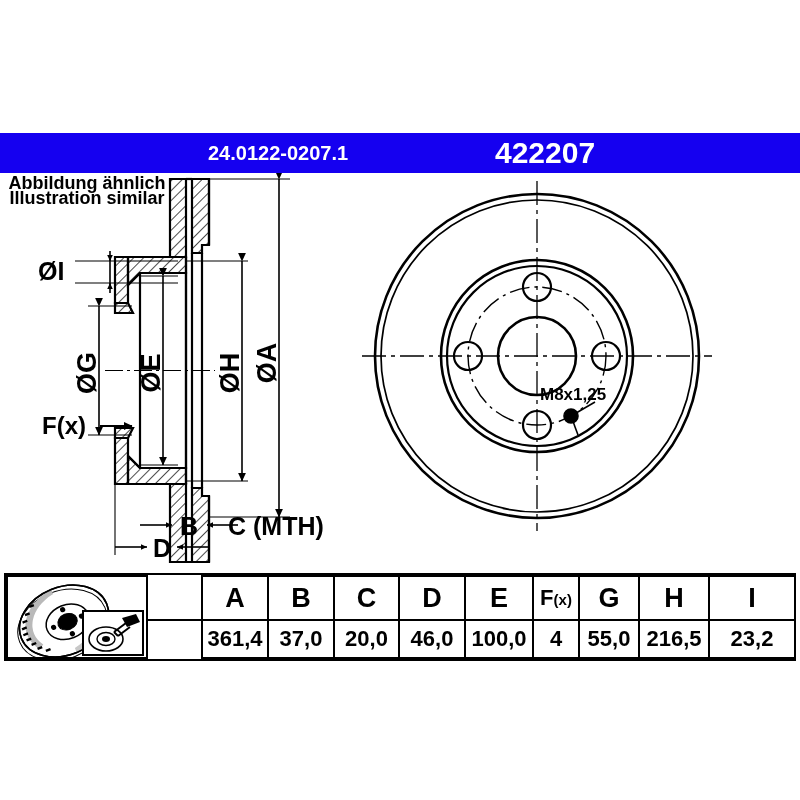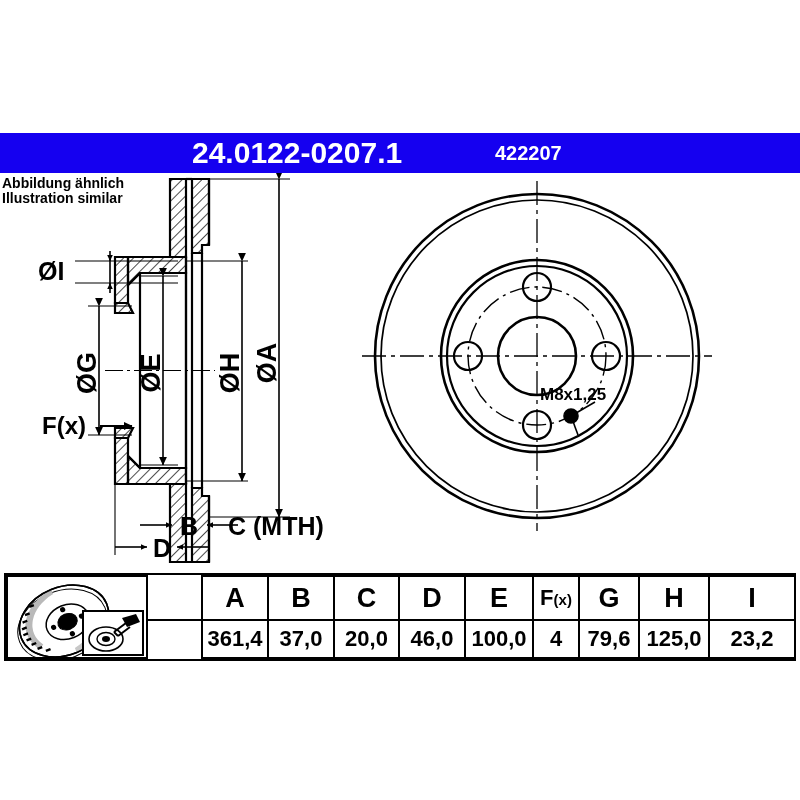--- a/index.html
+++ b/index.html
@@ -5,34 +5,34 @@
   html,body{margin:0;padding:0;background:#ffffff;}
   body{width:800px;height:800px;position:relative;overflow:hidden;
        font-family:"Liberation Sans",sans-serif;color:#000;}
 
   
   #header-bar{
     position:absolute;left:0;top:133px;width:800px;height:40px;
     background:#1500f0;
   }
   #header-part-number{
-    position:absolute;left:192px;top:135px;width:270px;height:36px;
-    color:#ffffff;font-size:30px;font-weight:bold;line-height:36px;
+    position:absolute;left:208px;top:135px;width:270px;height:36px;
+    color:#ffffff;font-size:20px;font-weight:bold;line-height:36px;
     letter-spacing:0px;white-space:nowrap;text-align:left;
   }
   #header-article-number{
     position:absolute;left:495px;top:135px;width:200px;height:36px;
-    color:#ffffff;font-size:20px;font-weight:bold;line-height:36px;
+    color:#ffffff;font-size:30px;font-weight:bold;line-height:36px;
     white-space:nowrap;text-align:left;
   }
 
   
   #caption{
     position:absolute;left:2px;top:176px;width:170px;
-    font-size:14px;font-weight:bold;line-height:15px;
+    font-size:18px;font-weight:bold;line-height:15px;text-align:center;
   }
 
   
   #drawing{position:absolute;left:0;top:173px;width:680px;height:395px;}
   #drawing svg{display:block;}
 
   
   #spec-table{
     position:absolute;left:4px;top:573px;width:792px;height:88px;
     border:2px solid #000;box-sizing:border-box;background:#fff;
@@ -297,19 +297,19 @@
       <td class="hdr">I</td>
     </tr>
     <tr>
       <td class="no-border-bottom" style="border-left:none;border-bottom:none;"></td>
       <td class="val">361,4</td>
       <td class="val">37,0</td>
       <td class="val">20,0</td>
       <td class="val">46,0</td>
       <td class="val">100,0</td>
       <td class="val">4</td>
-      <td class="val">79,6</td>
-      <td class="val">125,0</td>
+      <td class="val">55,0</td>
+      <td class="val">216,5</td>
       <td class="val">23,2</td>
     </tr>
   </tbody>
     </table>
 </div>
 
 </body></html>

